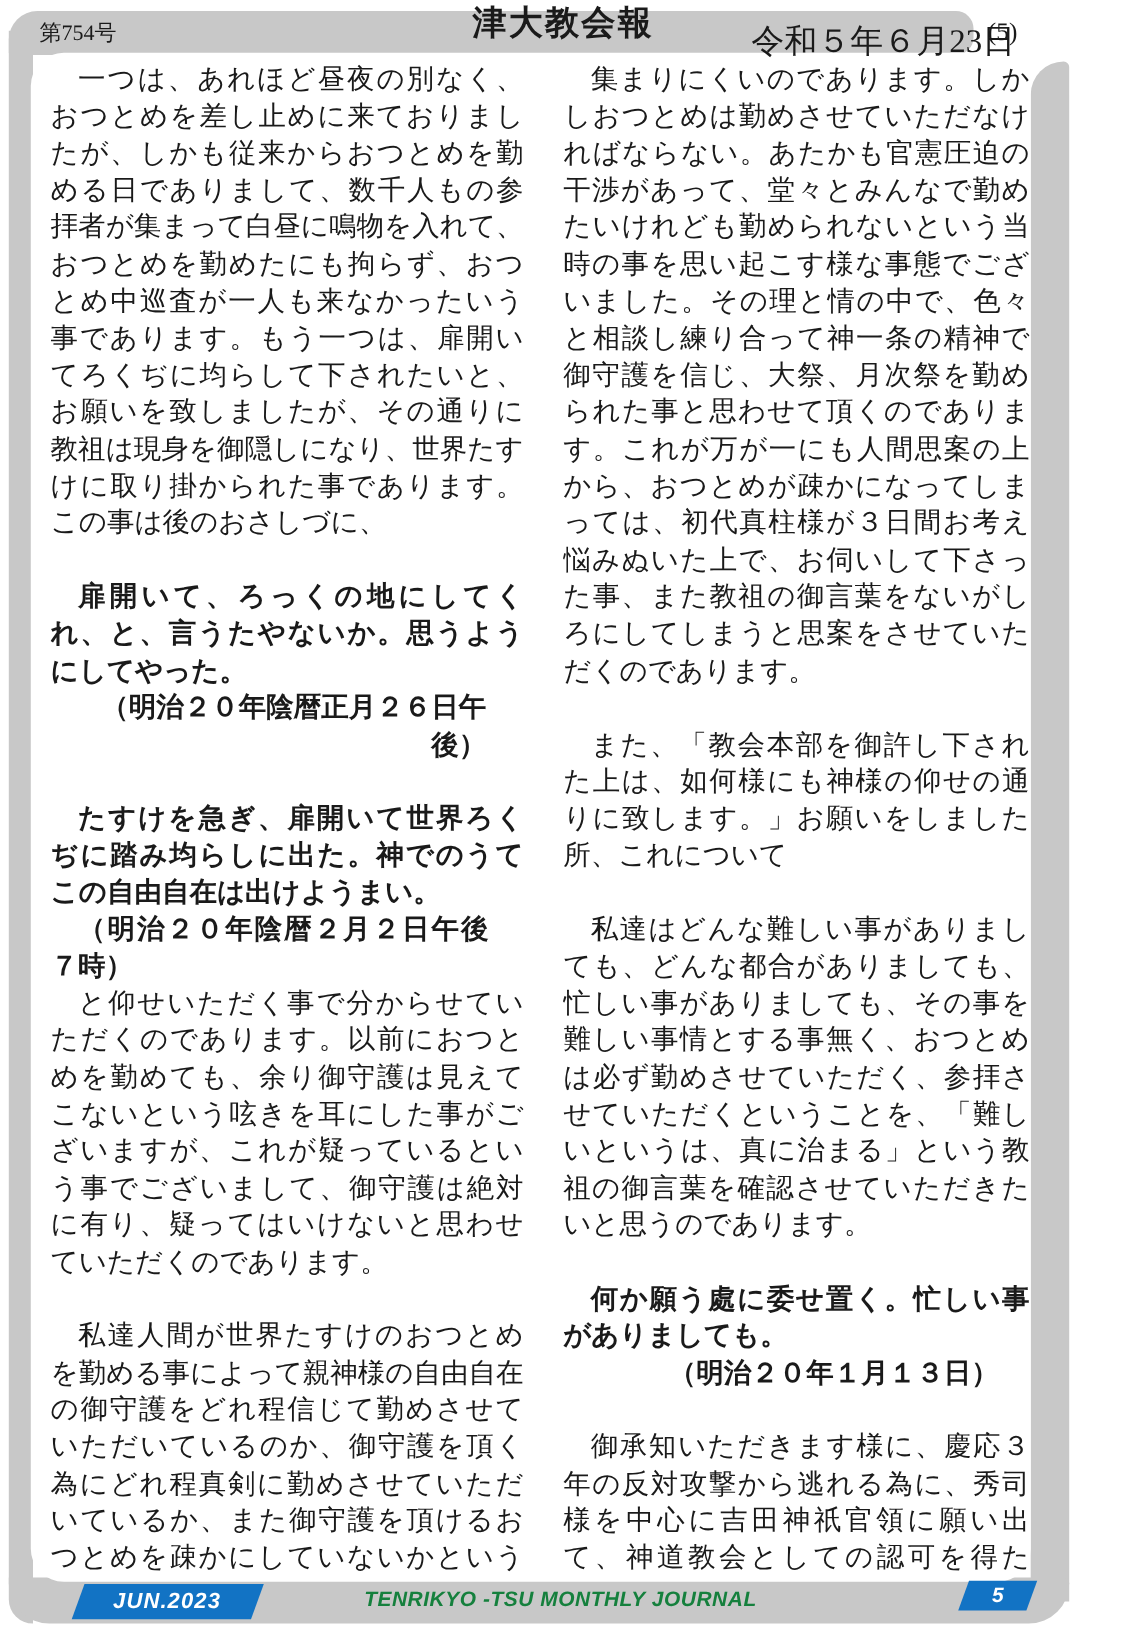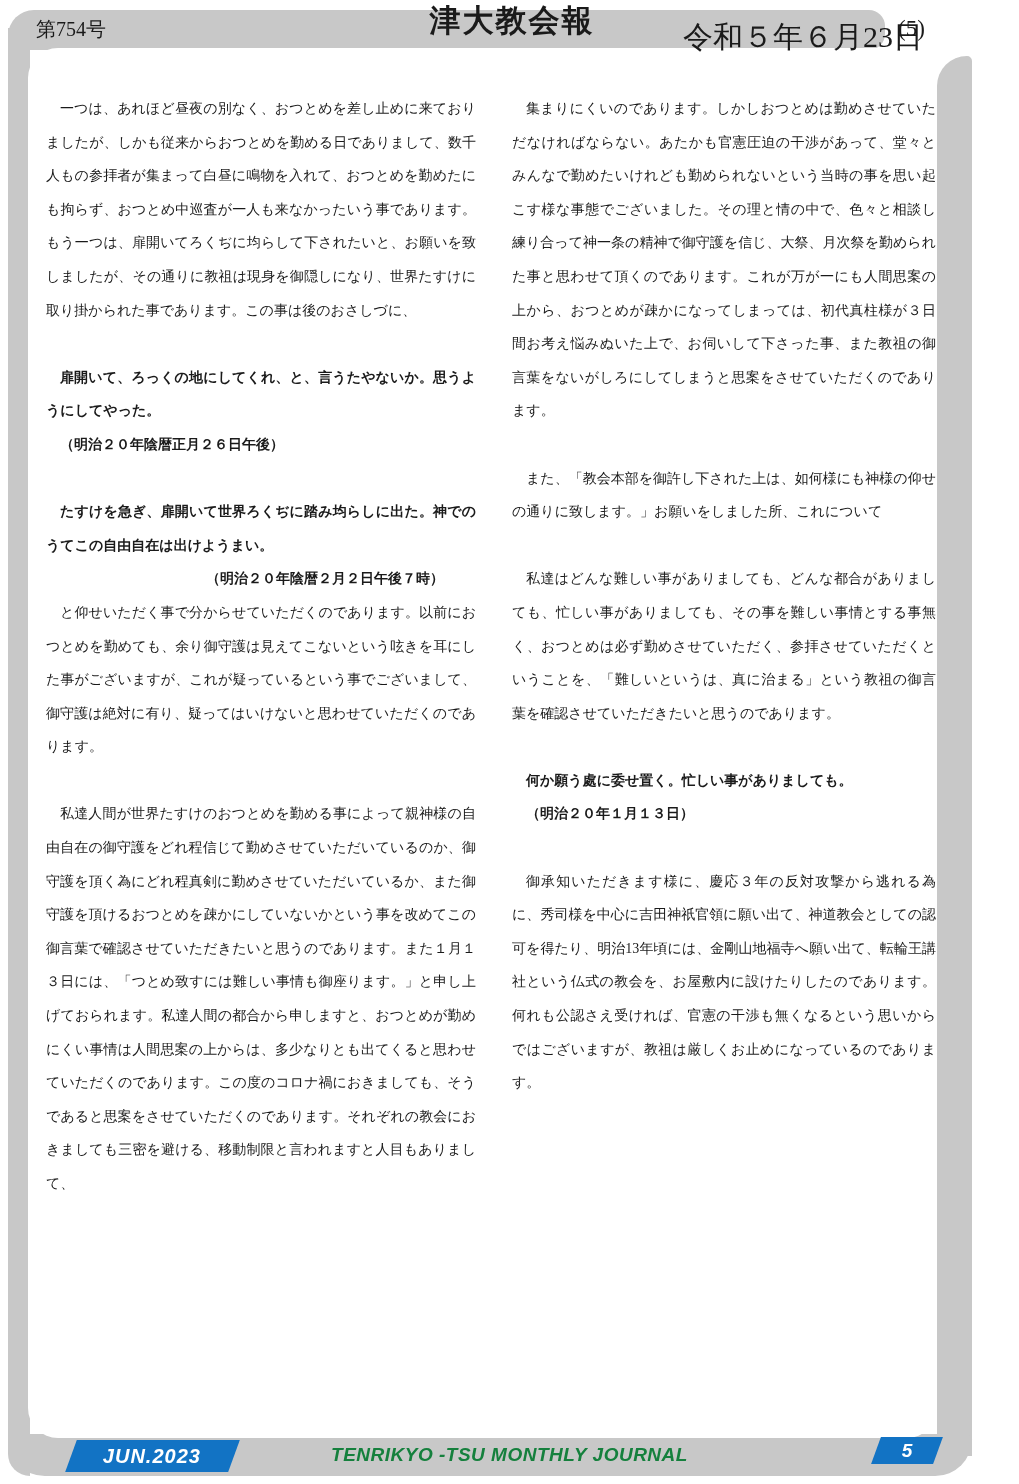--- a/index.html
+++ b/index.html
@@ -18,29 +18,29 @@
          background:#ffffff;border-radius:30px;}
 
   
   .hd{position:absolute;white-space:nowrap;}
   .hd-issue{left:36px;top:16px;font-size:20px;}
   .hd-title{left:512px;top:0;transform:translateX(-50%);font-size:31px;font-weight:700;letter-spacing:2px;}
   .hd-date{left:683px;top:17px;font-size:30px;}
   .hd-page{left:898px;top:16px;font-size:23px;}
 
   
-  .col{position:absolute;top:56px;height:1378px;font-size:14px;line-height:33.6px;
-       text-align:justify;overflow:hidden;margin-top:36px;}
+  .col{position:absolute;top:56px;height:1378px;font-size:25px;line-height:33.6px;
+       text-align:justify;overflow:hidden;}
   .col-left{left:46px;width:430px;}
   .col-right{left:512px;width:424px;}
   .col p{margin:0;text-indent:1em;}
   .col p + p{margin-top:33.6px;}
   .col p.q-follow{margin-top:0;}
   .quote{font-weight:700;}
-  .q-date{text-align:left;text-indent:0;padding-right:34px;}
+  .q-date{text-align:right;text-indent:0;padding-right:34px;}
   .q-date-inline{float:right;margin-right:32px;font-weight:700;}
   .no-indent{text-indent:0;}
 
   
   .ft{position:absolute;white-space:nowrap;font-family:"Liberation Sans","DejaVu Sans",sans-serif;}
   .ft-box{background:#1273c4;transform:skewX(-20deg);display:flex;align-items:center;justify-content:center;}
   .ft-month{left:71px;top:1440px;width:163px;height:32px;}
   .ft-month span{transform:skewX(20deg);font-style:italic;font-weight:600;color:#fff;font-size:20px;letter-spacing:1px;}
   .ft-journal{left:0;right:0;top:1444px;text-align:center;font-style:italic;font-weight:600;font-size:19px;color:#15803d;letter-spacing:0.5px;}
   .ft-no{left:778px;top:1496px;font-style:italic;font-size:21px;color:#3b82f6;}
@@ -69,21 +69,21 @@
   <p class="quote"><span>たすけを急ぎ、扉開いて世界ろくぢに踏み均らしに出た。神でのうてこの自由自在は出けようまい。</span><span class="q-date-inline">（明治２０年陰暦２月２日午後７時）</span></p>
   <p>と仰せいただく事で分からせていただくのであります。以前におつとめを勤めても、余り御守護は見えてこないという呟きを耳にした事がございますが、これが疑っているという事でございまして、御守護は絶対に有り、疑ってはいけないと思わせていただくのであります。</p>
   <p>私達人間が世界たすけのおつとめを勤める事によって親神様の自由自在の御守護をどれ程信じて勤めさせていただいているのか、御守護を頂く為にどれ程真剣に勤めさせていただいているか、また御守護を頂けるおつとめを疎かにしていないかという事を改めてこの御言葉で確認させていただきたいと思うのであります。また１月１３日には、「つとめ致すには難しい事情も御座ります。」と申し上げておられます。私達人間の都合から申しますと、おつとめが勤めにくい事情は人間思案の上からは、多少なりとも出てくると思わせていただくのであります。この度のコロナ禍におきましても、そうであると思案をさせていただくのであります。それぞれの教会におきましても三密を避ける、移動制限と言われますと人目もありまして、</p>
 </div>
 
 <div class="col col-right">
   <p>集まりにくいのであります。しかしおつとめは勤めさせていただなければならない。あたかも官憲圧迫の干渉があって、堂々とみんなで勤めたいけれども勤められないという当時の事を思い起こす様な事態でございました。その理と情の中で、色々と相談し練り合って神一条の精神で御守護を信じ、大祭、月次祭を勤められた事と思わせて頂くのであります。これが万が一にも人間思案の上から、おつとめが疎かになってしまっては、初代真柱様が３日間お考え悩みぬいた上で、お伺いして下さった事、また教祖の御言葉をないがしろにしてしまうと思案をさせていただくのであります。</p>
   <p>また、「教会本部を御許し下された上は、如何様にも神様の仰せの通りに致します。」お願いをしました所、これについて</p>
   <p>私達はどんな難しい事がありましても、どんな都合がありましても、忙しい事がありましても、その事を難しい事情とする事無く、おつとめは必ず勤めさせていただく、参拝させていただくということを、「難しいというは、真に治まる」という教祖の御言葉を確認させていただきたいと思うのであります。</p>
   <p class="quote no-indent">何か願う處に委せ置く。忙しい事がありましても。</p>
-  <p class="quote q-date q-follow" style="padding-right:1px;">（明治２０年１月１３日）</p>
+  <p class="quote q-date q-follow" style="padding-right:28px;">（明治２０年１月１３日）</p>
   <p>御承知いただきます様に、慶応３年の反対攻撃から逃れる為に、秀司様を中心に吉田神祇官領に願い出て、神道教会としての認可を得たり、明治13年頃には、金剛山地福寺へ願い出て、転輪王講社という仏式の教会を、お屋敷内に設けたりしたのであります。何れも公認さえ受ければ、官憲の干渉も無くなるという思いからではございますが、教祖は厳しくお止めになっているのであります。</p>
 </div>
 
 <div class="ft ft-box ft-month">
   <span>JUN.2023</span>
 </div>
 <div class="ft ft-journal">TENRIKYO -TSU MONTHLY JOURNAL</div>
 <div class="ft ft-no">No 754</div>
 <div class="ft ft-box ft-page">
   <span>5</span>

